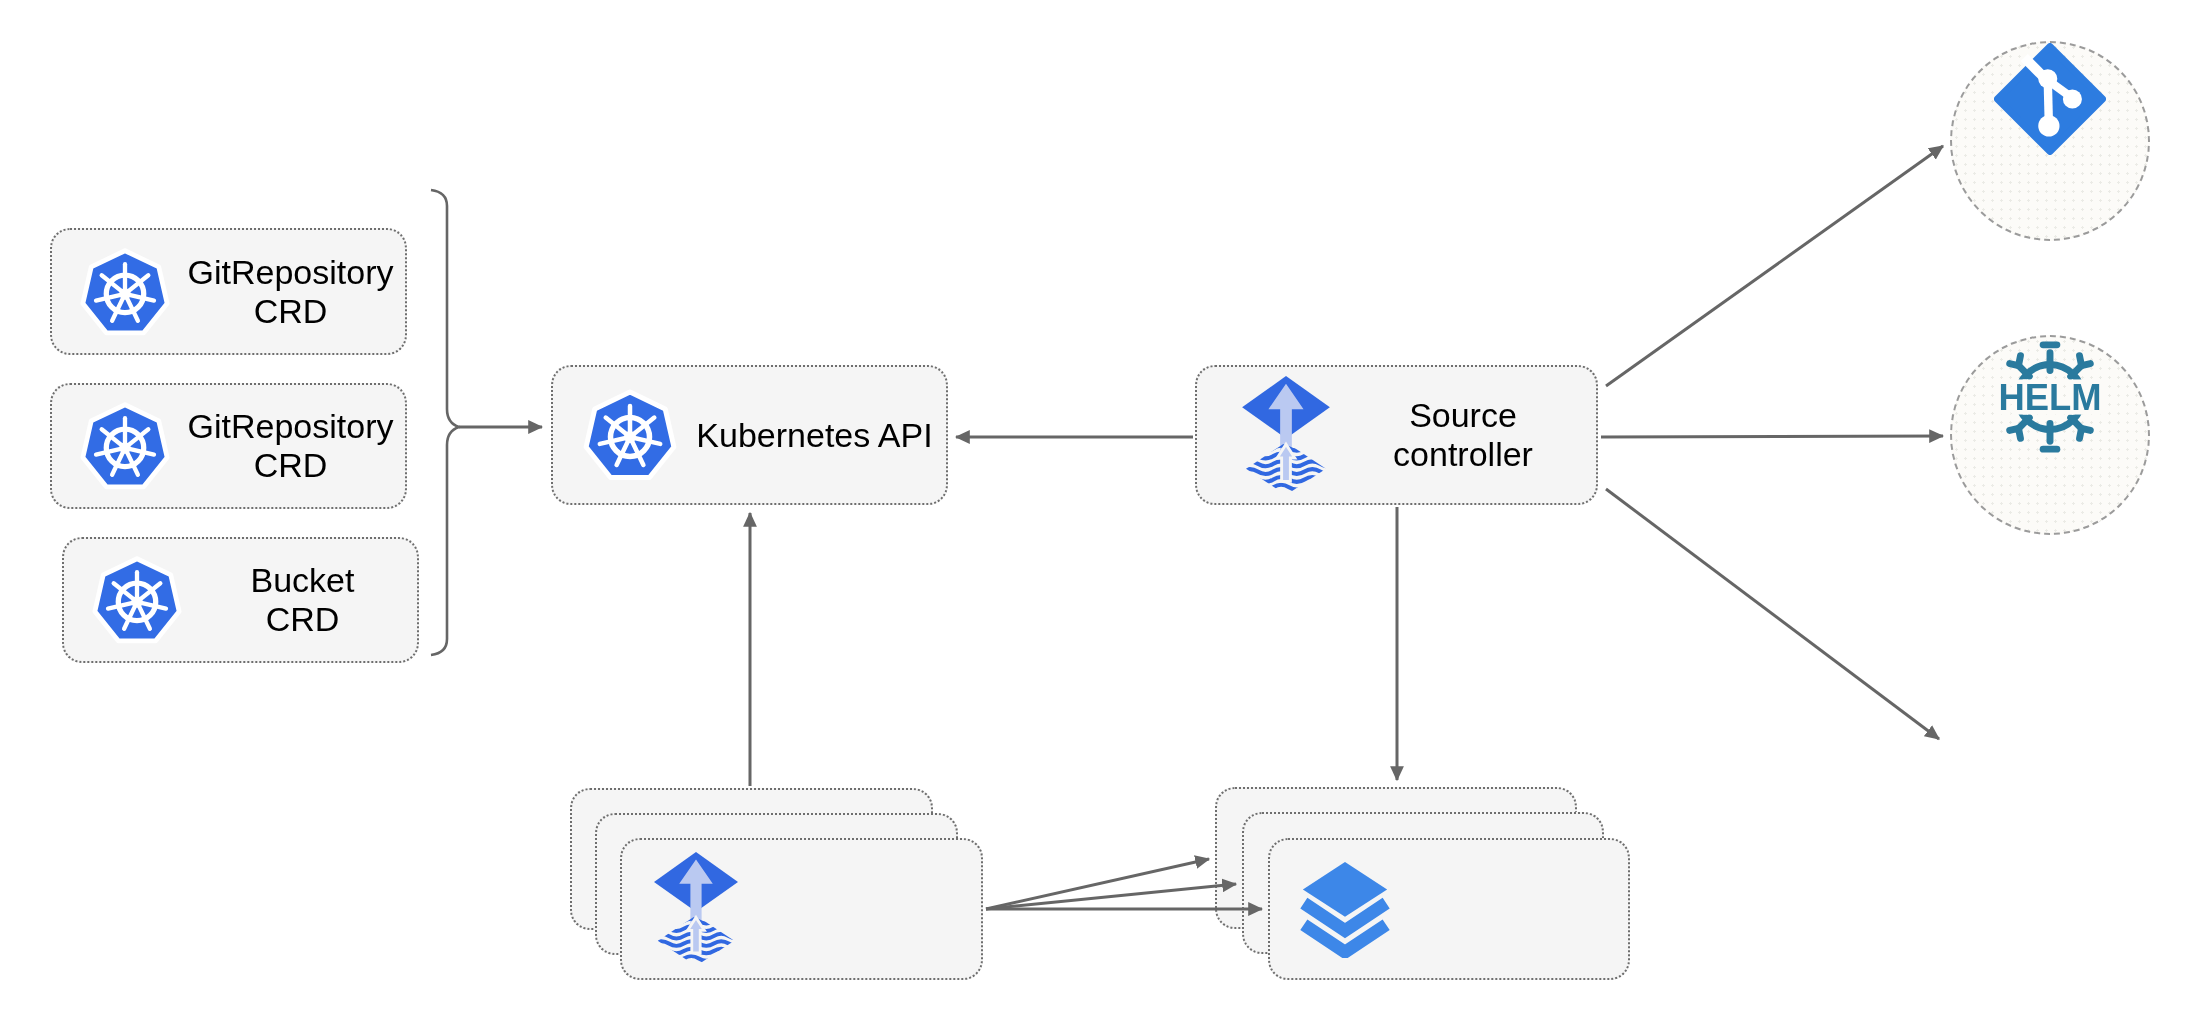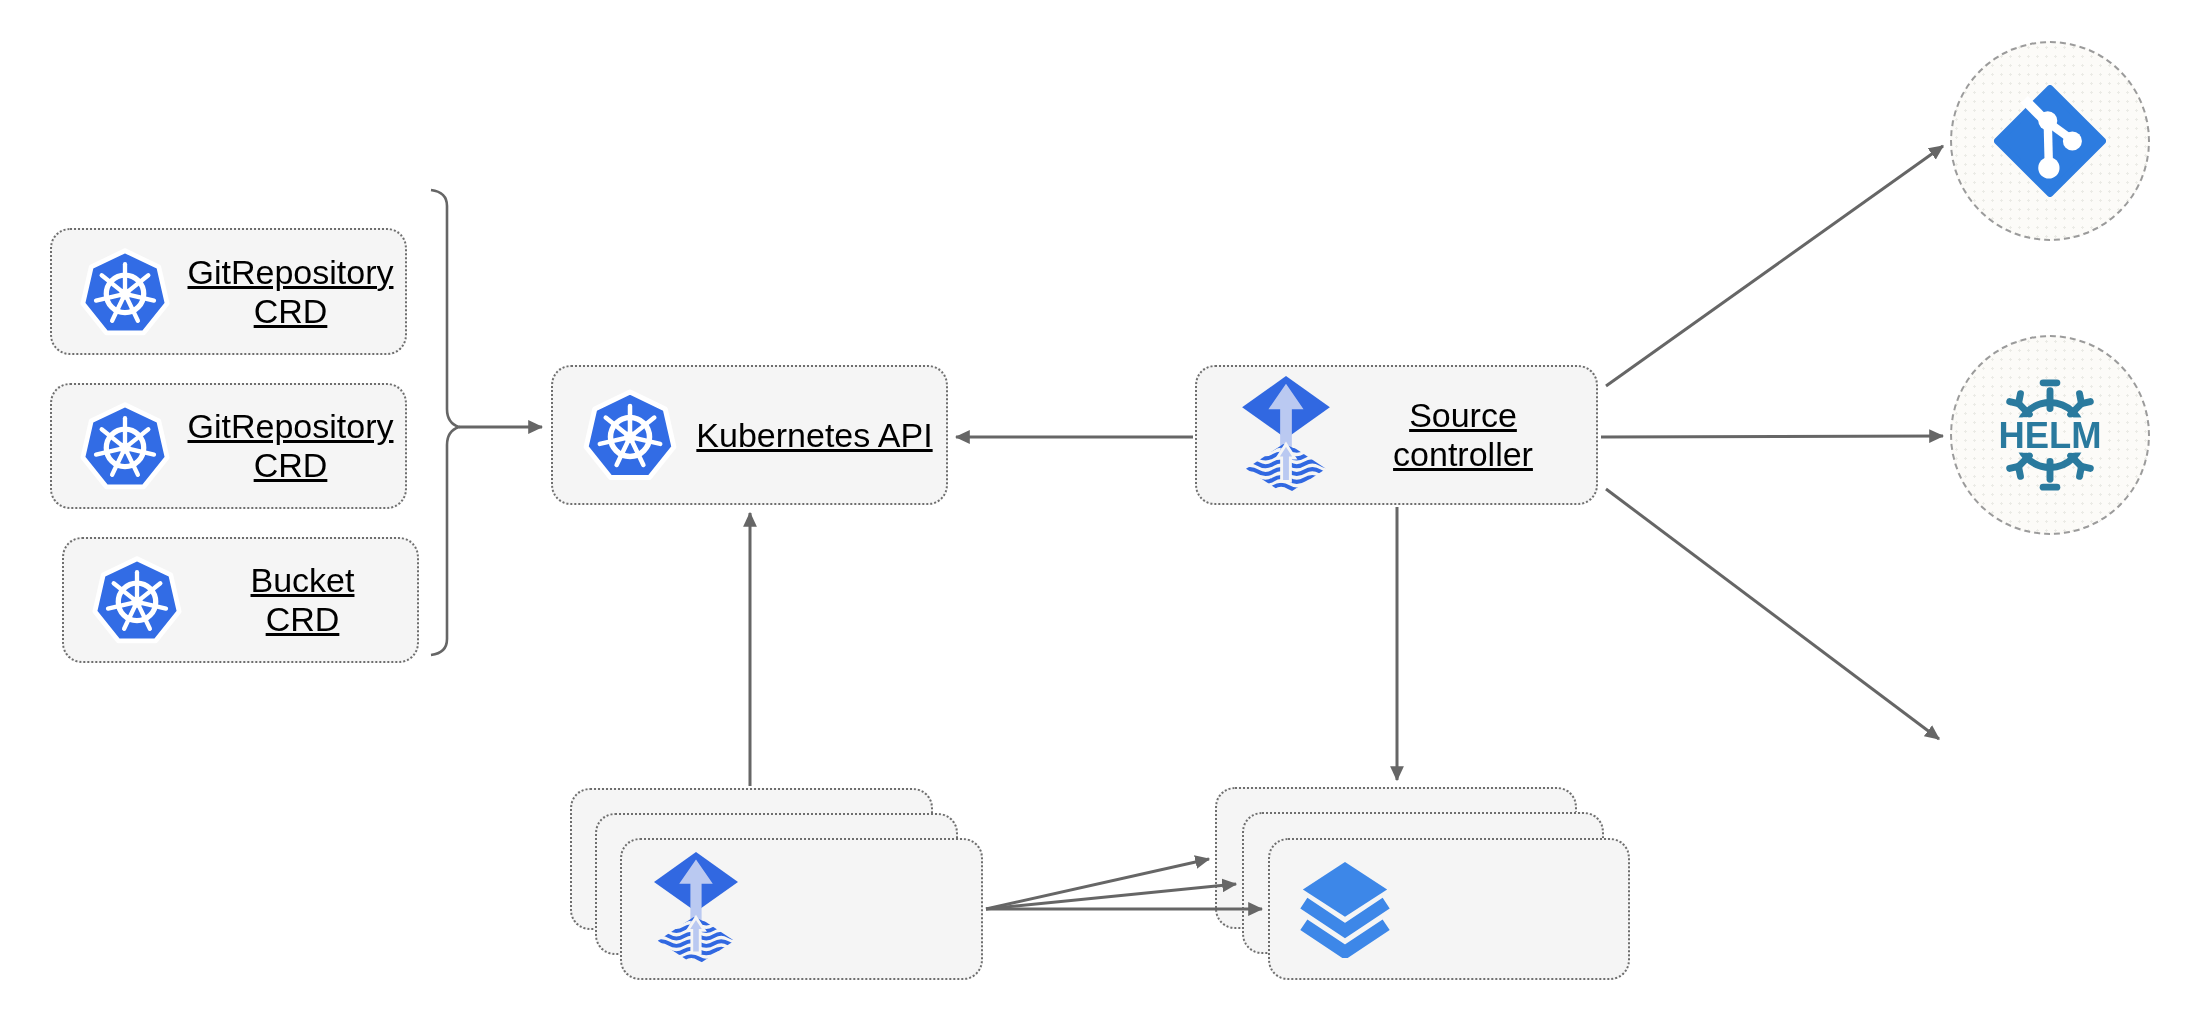--- a/index.html
+++ b/index.html
@@ -2,36 +2,36 @@
 <html><head>
 <meta charset="utf-8">
 <style>
   html,body{margin:0;padding:0;background:#ffffff;}
   .canvas{
     position:relative;width:2196px;height:1030px;background:#ffffff;overflow:hidden;
     font-family:"Liberation Sans","DejaVu Sans",sans-serif;color:#000;
   }
   .node{
     position:absolute;background:#f5f5f5;border:2px dotted #6e6e6e;border-radius:20px;
-    display:flex;align-items:center;box-sizing:border-box;text-decoration:underline;
+    display:flex;align-items:center;box-sizing:border-box;
   }
   .node .label{
     flex:1;text-align:center;font-size:34px;line-height:39px;white-space:pre-line;color:#000;
   }
   .stackbox{
     position:absolute;background:#f5f5f5;border:2px dotted #6e6e6e;border-radius:20px;
     box-sizing:border-box;
   }
   .ext-circle{
     position:absolute;width:200px;height:200px;border-radius:50%;
     border:2.5px dashed #9b9b9b;box-sizing:border-box;
     background-color:#fcfbf8;
     background-image:radial-gradient(circle,#ebebe6 1.1px,transparent 1.3px);
     background-size:9px 9px;
-    display:flex;align-items:center;justify-content:center;
+    display:flex;justify-content:center;
   }
   .icon{flex:0 0 auto;display:block;}
   svg.edges{position:absolute;left:0;top:0;z-index:10;pointer-events:none;}
   .z1{z-index:1}.z2{z-index:2}.z3{z-index:3}
 </style>
 </head>
 <body>
 
 <div class="canvas">
 

